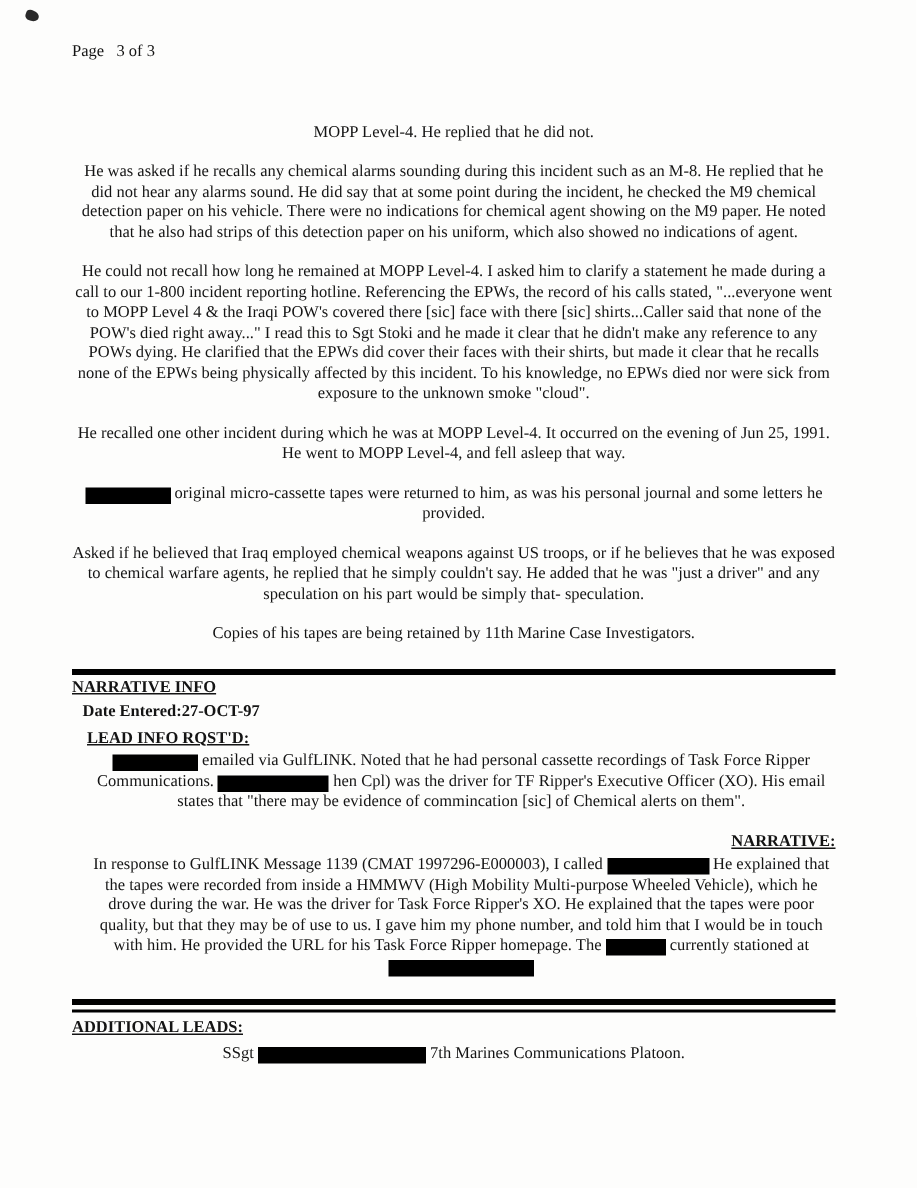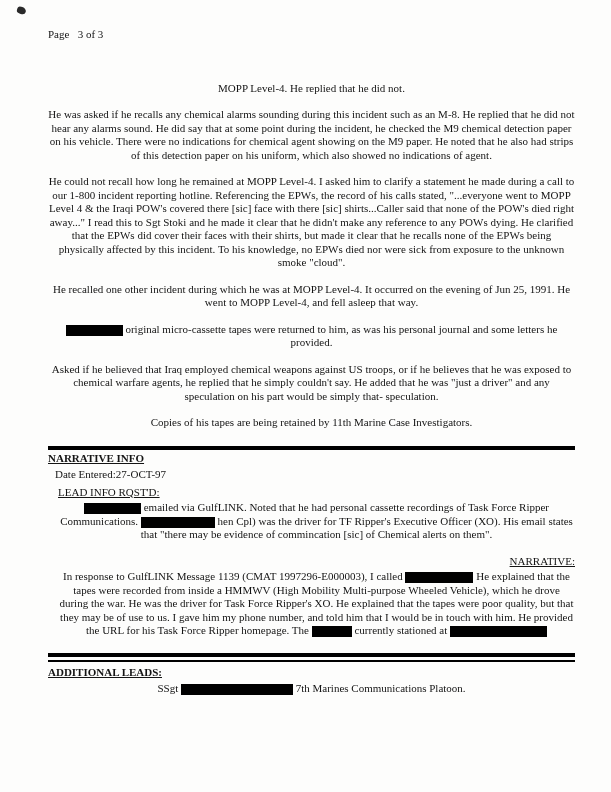--- a/index.html
+++ b/index.html
@@ -22,41 +22,41 @@
     position: absolute;
     left: 17px;
     top: 7px;
     width: 9px;
     height: 7px;
     background: #2a2a2a;
     border-radius: 40% 60% 55% 45%;
     transform: rotate(18deg);
   }
   .content {
-    padding: 28px 36px 0 48px;
+    padding: 28px 54px 0 48px;
   }
   .page-header {
     margin: 0 0 40px 0;
   }
   .body-p {
     margin: 0 0 13px 0;
     text-align: center;
   }
   .ind2 { margin-left: 10px; }
   .sec-title {
     font-weight: bold;
     text-decoration: underline;
     margin: 2px 0 3px 0;
   }
   .date-line {
-    font-weight: normal;
+    font-weight: bold;
     margin: 0 0 4px 7px;
   }
   .sec-sub {
-    font-weight: normal;
+    font-weight: bold;
     text-decoration: underline;
     margin: 0 0 2px 10px;
   }
   .sec-sub.spaced { margin-top: 10px; text-align: right; }
   .rule-thick {
     height: 4px;
     background: #000;
     margin-top: 16px;
     margin-bottom: 2px;
   }

